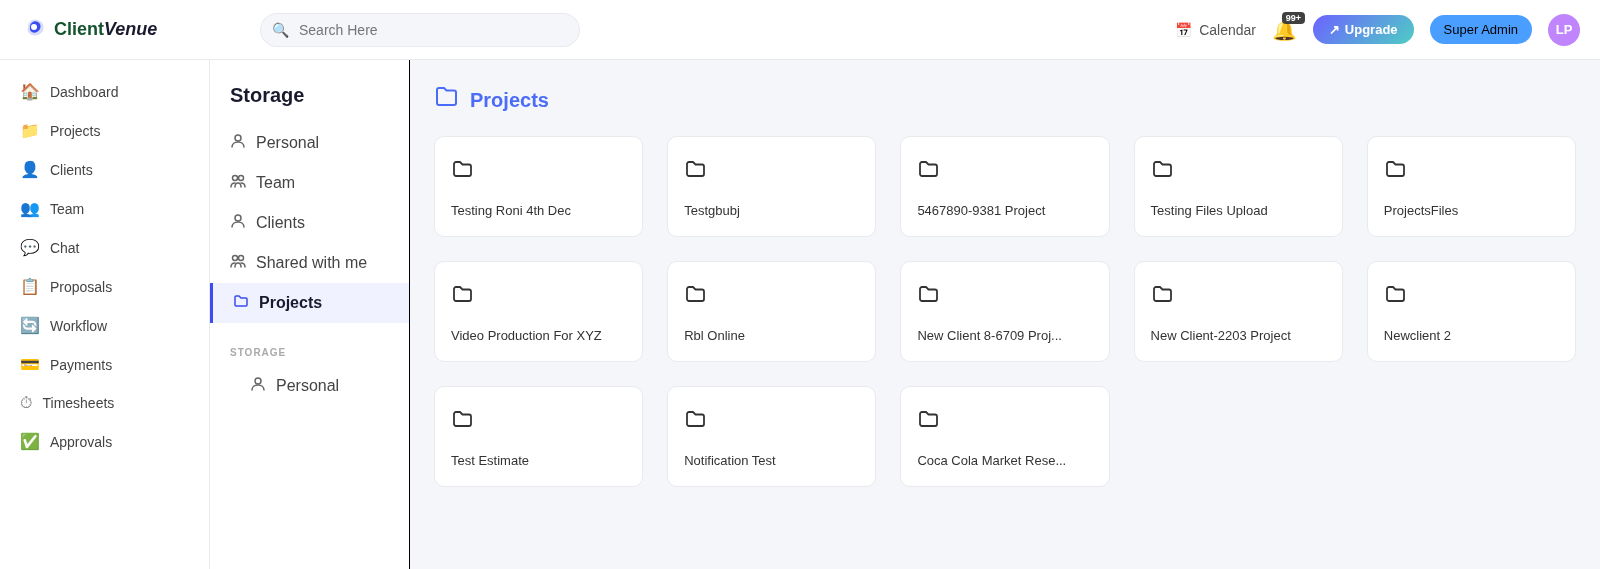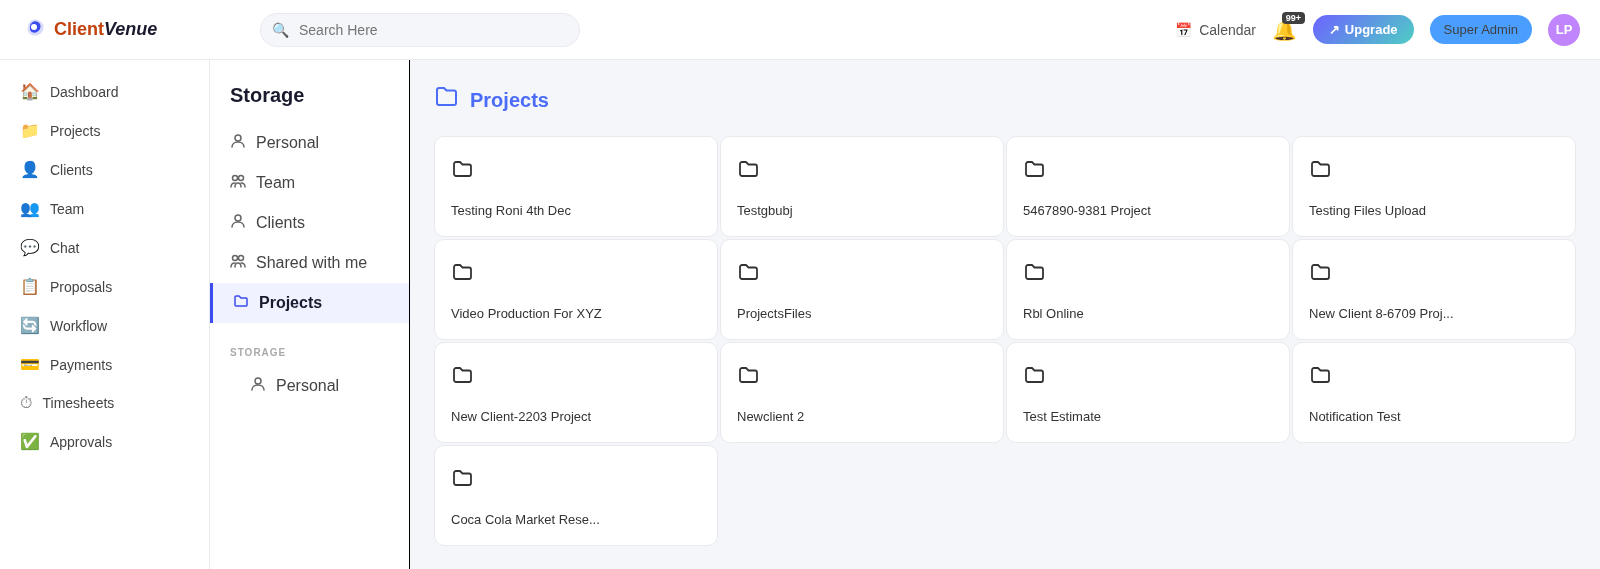--- a/index.html
+++ b/index.html
@@ -24,21 +24,21 @@
       flex-shrink: 0;
     }
     .logo-icon {
       color: #3b4cf0;
       font-size: 22px;
     }
     .logo-text {
       font-size: 18px;
       font-weight: 700;
     }
-    .logo-text span:first-child { color: #c2410c; }
+    .logo-text span:first-child { color: #14532d; }
     .logo-text span:last-child { color: #1a1a2e; font-style: italic; }
     .search-bar {
       flex: 1;
       max-width: 320px;
       margin-left: 30px;
     }
     .search-bar input {
       width: 100%;
       padding: 8px 16px 8px 38px;
       border: 1.5px solid #e8eaed;
@@ -104,21 +104,21 @@
       color: #fff;
       border: none;
       border-radius: 20px;
       padding: 7px 16px;
       font-size: 13px;
       font-weight: 600;
       cursor: pointer;
     }
     .super-admin-btn {
       background: #4a9eff;
-      color: #404040;
+      color: #000000;
       border: none;
       border-radius: 20px;
       padding: 7px 14px;
       font-size: 13px;
       font-weight: 500;
       cursor: pointer;
     }
     .avatar {
       width: 32px;
       height: 32px;
@@ -223,22 +223,22 @@
       font-size: 22px;
     }
     .projects-header-title {
       font-size: 20px;
       font-weight: 700;
       color: #4a6cf7;
     }
 
     .projects-grid {
       display: grid;
-      grid-template-columns: repeat(4, 1fr);
-      gap: 2px;
+      grid-template-columns: repeat(5, 1fr);
+      gap: 24px;
     }
     .project-card {
       background: #fff;
       border: 1.5px solid #e8eaed;
       border-radius: 10px;
       padding: 20px 16px 16px 16px;
       cursor: pointer;
       transition: box-shadow 0.15s;
       min-height: 100px;
     }
@@ -463,36 +463,36 @@
         </svg>
       </div>
       <div class="project-card-name">Testing Files Upload</div>
     </div>
         <div class="project-card">
       <div class="project-card-icon">
         <svg width="24" height="24" viewBox="0 0 24 24" fill="none">
           <path d="M3 7a2 2 0 012-2h4l2.5 2.5H18a2 2 0 012 2V17a2 2 0 01-2 2H5a2 2 0 01-2-2V7z" stroke="#333" stroke-width="1.8" fill="none"></path>
         </svg>
       </div>
+      <div class="project-card-name">ProjectsFiles</div>
+    </div>
+        <div class="project-card">
+      <div class="project-card-icon">
+        <svg width="24" height="24" viewBox="0 0 24 24" fill="none">
+          <path d="M3 7a2 2 0 012-2h4l2.5 2.5H18a2 2 0 012 2V17a2 2 0 01-2 2H5a2 2 0 01-2-2V7z" stroke="#333" stroke-width="1.8" fill="none"></path>
+        </svg>
+      </div>
       <div class="project-card-name">Video Production For XYZ</div>
     </div>
         <div class="project-card">
       <div class="project-card-icon">
         <svg width="24" height="24" viewBox="0 0 24 24" fill="none">
           <path d="M3 7a2 2 0 012-2h4l2.5 2.5H18a2 2 0 012 2V17a2 2 0 01-2 2H5a2 2 0 01-2-2V7z" stroke="#333" stroke-width="1.8" fill="none"></path>
         </svg>
       </div>
-      <div class="project-card-name">ProjectsFiles</div>
-    </div>
-        <div class="project-card">
-      <div class="project-card-icon">
-        <svg width="24" height="24" viewBox="0 0 24 24" fill="none">
-          <path d="M3 7a2 2 0 012-2h4l2.5 2.5H18a2 2 0 012 2V17a2 2 0 01-2 2H5a2 2 0 01-2-2V7z" stroke="#333" stroke-width="1.8" fill="none"></path>
-        </svg>
-      </div>
       <div class="project-card-name">Rbl Online</div>
     </div>
         <div class="project-card">
       <div class="project-card-icon">
         <svg width="24" height="24" viewBox="0 0 24 24" fill="none">
           <path d="M3 7a2 2 0 012-2h4l2.5 2.5H18a2 2 0 012 2V17a2 2 0 01-2 2H5a2 2 0 01-2-2V7z" stroke="#333" stroke-width="1.8" fill="none"></path>
         </svg>
       </div>
       <div class="project-card-name">New Client 8-6709 Proj...</div>
     </div>

